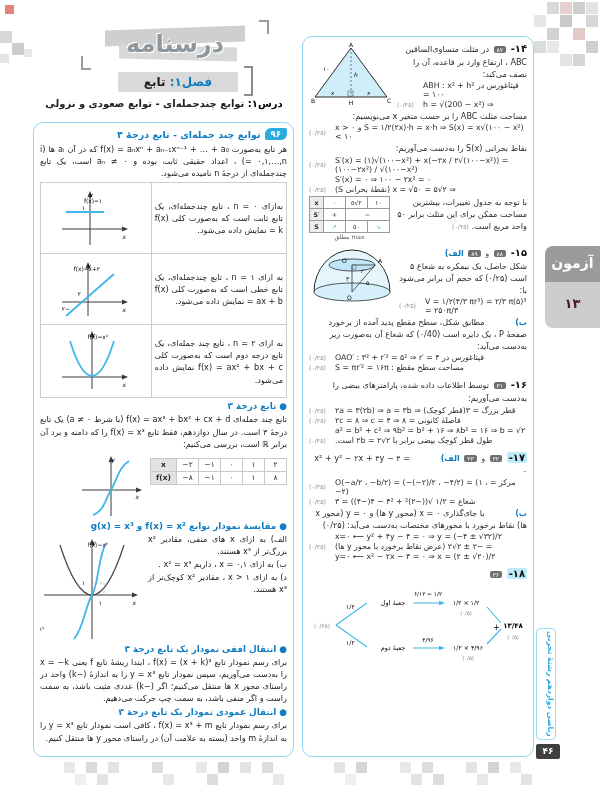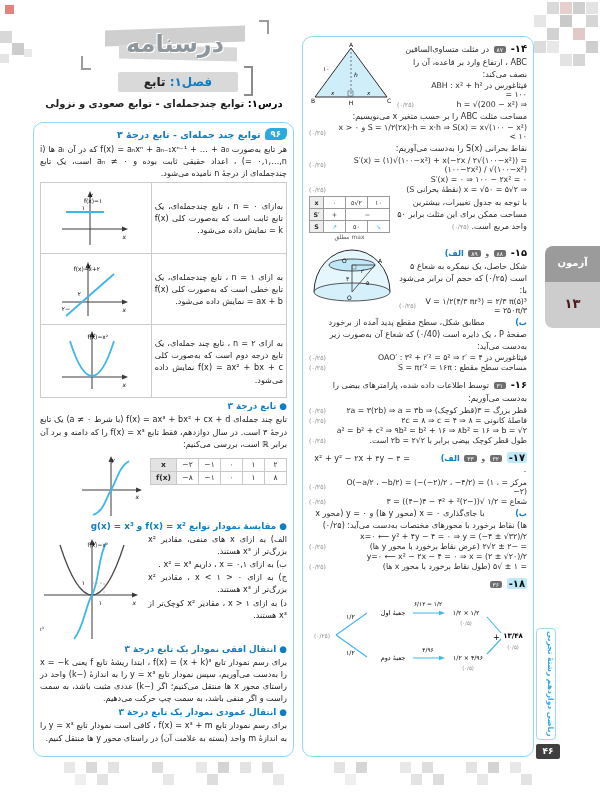--- a/index.html
+++ b/index.html
@@ -59,33 +59,33 @@
   
   .prob { margin-bottom:5px; }
   .phead { direction:rtl; font-size:8.1px; line-height:1.5; }
   .pnum { font-weight:bold; font-size:10px; color:#111; }
   .pnum.hl { background:#bfe9f8; padding:0 2px; border-radius:2px; }
   .ptag { background:#6e6e6e; color:#fff; font-size:6px; border-radius:2px; padding:0 3px; margin:0 2px; }
   .vav { font-size:7.5px; }
   .partlbl { color:#0f7dc2; font-weight:bold;margin-left:28px; }
   .fline { display:flex; direction:ltr; align-items:center; margin:1px 0; }
   .fscore { font-size:6.2px; color:#8a8a8a; min-width:26px; }
-  .fbody { flex:1; text-align:right; font-size:7.8px; direction:rtl; }
+  .fbody { flex:1; text-align:left; font-size:7.8px; direction:rtl; }
   .figrow { display:flex; direction:ltr; gap:4px; align-items:flex-start; }
   .figrow .txt { flex:1; }
 
   table.vartab { border-collapse:collapse; direction:ltr; }
   table.vartab td { border:1px solid #9a9a9a; font-size:6.3px; text-align:center; padding:0 2px; height:12px; min-width:22px; }
   table.vartab td.lab { background:#ededed; font-weight:bold; min-width:14px; }
   .arrow-up { color:#3db7e8; } .arrow-dn { color:#3db7e8; }
   .vcap { font-size:6px; color:#555; text-align:center; direction:rtl; }
 
   
   .azmoon { position:absolute; left:545px; top:246px; width:55px; height:49px; background:#9b9b9b;
-    border-radius:8px 0 0 0; color:#fff; font-size:10px; font-weight:bold; text-align:center; line-height:34px; direction:rtl; }
+    border-radius:8px 0 0 0; color:#fff; font-size:14px; font-weight:bold; text-align:center; line-height:34px; direction:rtl; }
   .azmoon-num { position:absolute; left:545px; top:282px; width:55px; height:46px; background:#cdcdcd;
     border-radius:0 0 0 8px; color:#4a1a1a; font-size:13px; font-weight:bold; text-align:center; line-height:44px; }
   .ribbon { position:absolute; left:536px; top:628px; width:20px; height:112px; border:1px solid #9adcf5;
     border-radius:4px; writing-mode:vertical-rl; text-orientation:mixed; color:#2aa9e0; font-size:7.5px;
     font-weight:bold; text-align:center; direction:rtl; padding:2px 0; }
   .pagenum { position:absolute; left:536px; top:744px; width:24px; height:15px; background:#3f3f3f; color:#fff;
     font-size:9px; font-weight:bold; text-align:center; line-height:15px; border-radius:2px; }
 
   svg text { font-family:"DejaVu Sans", sans-serif; }
 </style>
@@ -256,21 +256,20 @@
       <text x="35" y="10" font-size="6" font-style="italic">y</text>
       <text x="59" y="47" font-size="6" font-style="italic">x</text>
     </svg>
   </div>
 
   <div class="blue-head">● مقایسهٔ نمودار توابع f(x) = x² و g(x) = x³</div>
   <div class="cmp-row">
     <div class="cmp-items fa" style="flex:1">
       <div>الف) به ازای x های منفی، مقادیر x² بزرگ‌تر از x³ هستند.</div>
       <div>ب) به ازای x = ۰,۱ ، داریم x² = x³ .</div>
-      <div>ج) به ازای ۰ &lt; x &lt; ۱ ، مقادیر x² بزرگ‌تر از x³ هستند.</div>
       <div>د) به ازای x &gt; ۱ ، مقادیر x² کوچک‌تر از x³ هستند.</div>
     </div>
     <svg width="104" height="108" viewBox="0 0 104 108">
       <line x1="4" y1="62" x2="94" y2="62" stroke="#3a3a3a" stroke-width="1"></line>
       <polygon points="98,62 92,59.5 92,64.5" fill="#3a3a3a"></polygon>
       <line x1="52" y1="106" x2="52" y2="10" stroke="#3a3a3a" stroke-width="1"></line>
       <polygon points="52,6 49.5,12 54.5,12" fill="#3a3a3a"></polygon>
       <path d="M20,12 Q52,112 84,12" fill="none" stroke="#4a4a4a" stroke-width="1.3"></path>
       <path d="M34,106 C44,94 45,74 52,62 C59,50 58,24 66,10" fill="none" stroke="#3db7e8" stroke-width="1.8"></path>
       <line x1="52" y1="50" x2="64" y2="50" stroke="#999" stroke-width="0.7" stroke-dasharray="2,2"></line>
@@ -470,24 +469,20 @@
       <span class="fbody">x=۰ ⟵ y² + ۴y − ۴ = ۰ ⇒ y = (−۴ ± √۳۲)/۲</span>
       </div>
     <div class="fline">
         <span class="fscore">(۰/۲۵)</span>
       <span class="fbody">= −۲ ± ۲√۲  (عرض نقاط برخورد با محور y ها)</span>
       </div>
     <div class="fline">
         <span class="fscore"></span>
       <span class="fbody">y=۰ ⟵ x² − ۲x − ۴ = ۰ ⇒ x = (۲ ± √۲۰)/۲</span>
       </div>
-    <div class="fline">
-        <span class="fscore">(۰/۲۵)</span>
-      <span class="fbody">= ۱ ± √۵  (طول نقاط برخورد با محور x ها)</span>
-      </div>
   </div>
 
   <div class="prob">
     <div class="phead">
       <span class="pnum hl">۱۸-</span>
       <span class="ptag">۳۶</span>
     </div>
     <svg width="218" height="88" viewBox="0 0 218 88">
       <text x="13" y="47" font-size="5.8" fill="#8a8a8a" text-anchor="middle">(۰/۲۵)</text>
       <line x1="27" y1="44" x2="58" y2="22" stroke="#3db7e8" stroke-width="1.1"></line>

